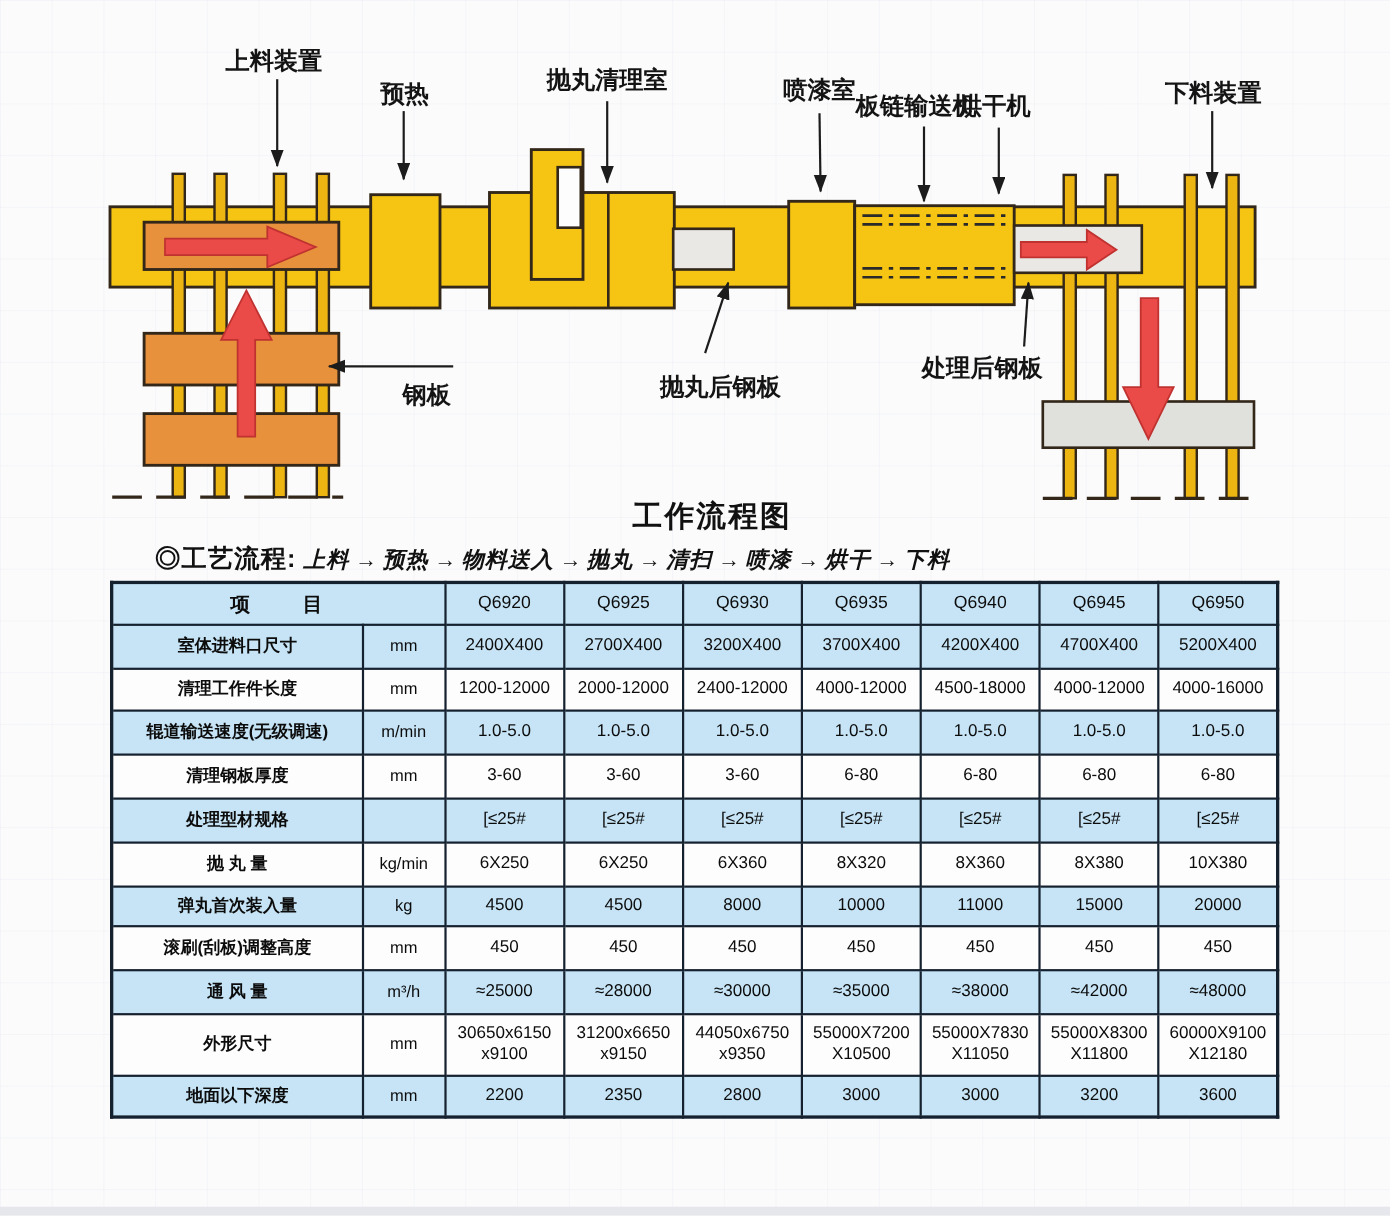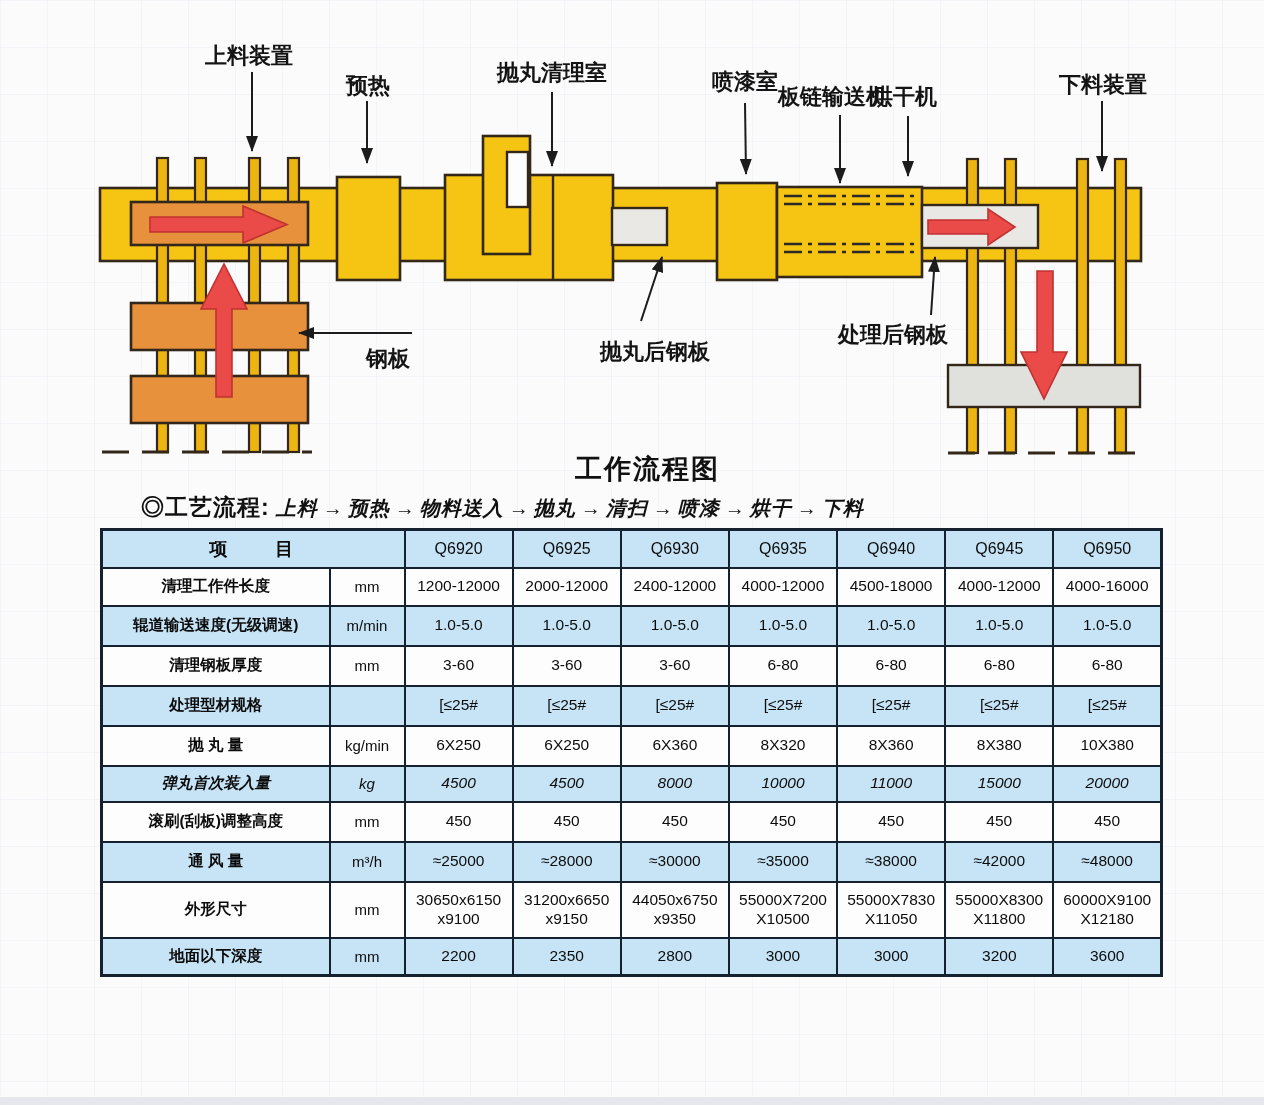--- a/index.html
+++ b/index.html
@@ -162,20 +162,31 @@
           <th class="model-hd">Q6920</th>
           <th class="model-hd">Q6925</th>
           <th class="model-hd">Q6930</th>
           <th class="model-hd">Q6935</th>
           <th class="model-hd">Q6940</th>
           <th class="model-hd">Q6945</th>
           <th class="model-hd">Q6950</th>
         </tr>
     </thead>
     <tbody>
+        <tr class="shade" style="height: 40px;">
+          <th class="item">室体进料口尺寸</th>
+          <td class="unit">mm</td>
+          <td class="val">2400X400</td>
+          <td class="val">2700X400</td>
+          <td class="val">3200X400</td>
+          <td class="val">3700X400</td>
+          <td class="val">4200X400</td>
+          <td class="val">4700X400</td>
+          <td class="val">5200X400</td>
+        </tr>
         <tr style="height: 38px;">
           <th class="item">清理工作件长度</th>
           <td class="unit">mm</td>
           <td class="val">1200-12000</td>
           <td class="val">2000-12000</td>
           <td class="val">2400-12000</td>
           <td class="val">4000-12000</td>
           <td class="val">4500-18000</td>
           <td class="val">4000-12000</td>
           <td class="val">4000-16000</td>
@@ -217,21 +228,21 @@
           <th class="item">抛 丸 量</th>
           <td class="unit">kg/min</td>
           <td class="val">6X250</td>
           <td class="val">6X250</td>
           <td class="val">6X360</td>
           <td class="val">8X320</td>
           <td class="val">8X360</td>
           <td class="val">8X380</td>
           <td class="val">10X380</td>
         </tr>
-        <tr class="shade" style="height: 36px; font-style: italic;">
+        <tr class="shade" style="height: 36px;">
           <th class="item">弹丸首次装入量</th>
           <td class="unit">kg</td>
           <td class="val">4500</td>
           <td class="val">4500</td>
           <td class="val">8000</td>
           <td class="val">10000</td>
           <td class="val">11000</td>
           <td class="val">15000</td>
           <td class="val">20000</td>
         </tr>

